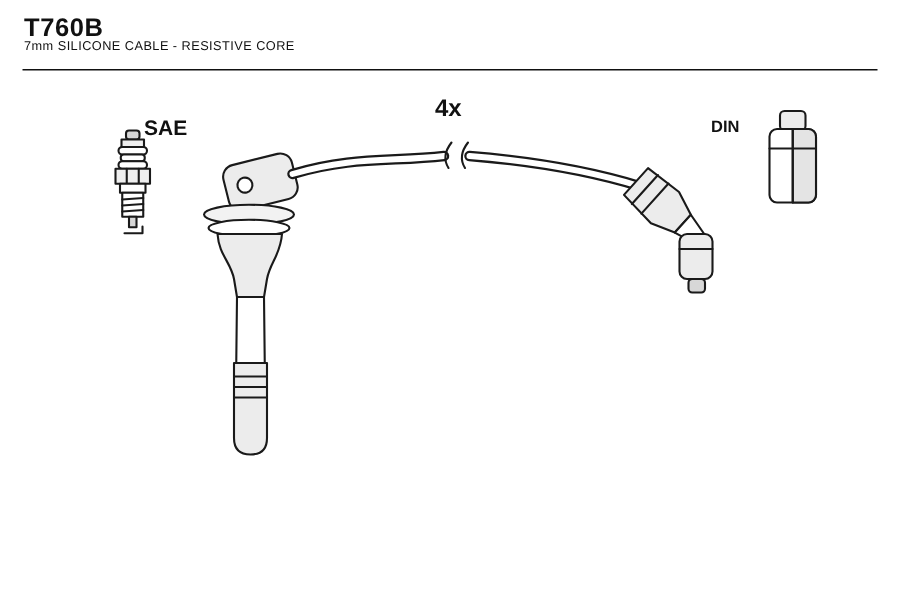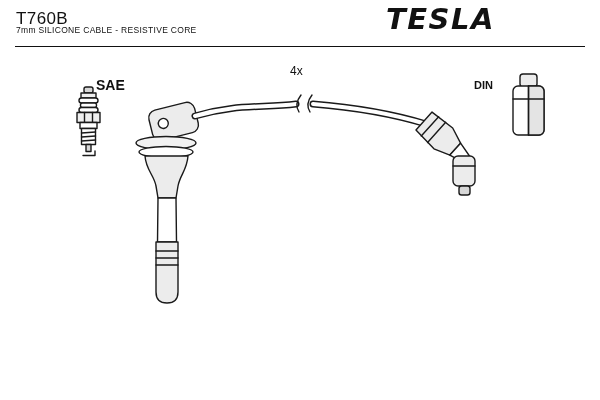--- a/index.html
+++ b/index.html
@@ -14,21 +14,21 @@
     background: #ffffff;
     overflow: hidden;
     font-family: "Liberation Sans", sans-serif;
     color: #111111;
   }
   .part-number {
     position: absolute;
     left: 16px;
     top: 9px;
     font-size: 17px;
-    font-weight: normal;
+    font-weight: bold;
     letter-spacing: 0.4px;
   }
   .subtitle {
     position: absolute;
     left: 16px;
     top: 25px;
     font-size: 8.5px;
     letter-spacing: 0.3px;
   }
   .brand {
@@ -47,37 +47,36 @@
     right: 15px;
     top: 46px;
     border-top: 1.6px solid #111111;
   }
   .label {
     position: absolute;
     font-weight: bold;
   }
   .label-sae { left: 96px;  top: 77px; font-size: 14px; }
   .label-din { left: 474px; top: 79px; font-size: 11px; }
-  .label-qty { left: 290px; top: 64px; font-size: 12px; font-weight: 400; }
+  .label-qty { left: 290px; top: 64px; font-size: 16px; font-weight: 700; }
   .drawing {
     position: absolute;
     left: 0;
     top: 0;
     width: 600px;
     height: 400px;
   }
 </style>
 </head>
 <body>
 
 <div class="page">
 
   <div class="part-number">T760B</div>
   <div class="subtitle">7mm SILICONE CABLE - RESISTIVE CORE</div>
-  <div class="brand">TESLA</div>
   <div class="rule"></div>
 
   <div class="label label-sae">SAE</div>
   <div class="label label-qty">4x</div>
   <div class="label label-din">DIN</div>
 
   <svg class="drawing" viewBox="0 0 600 400" aria-hidden="true">
     <g stroke="#1a1a1a" stroke-width="1.4" stroke-linejoin="round" stroke-linecap="round" fill="none">
 
       <g>

